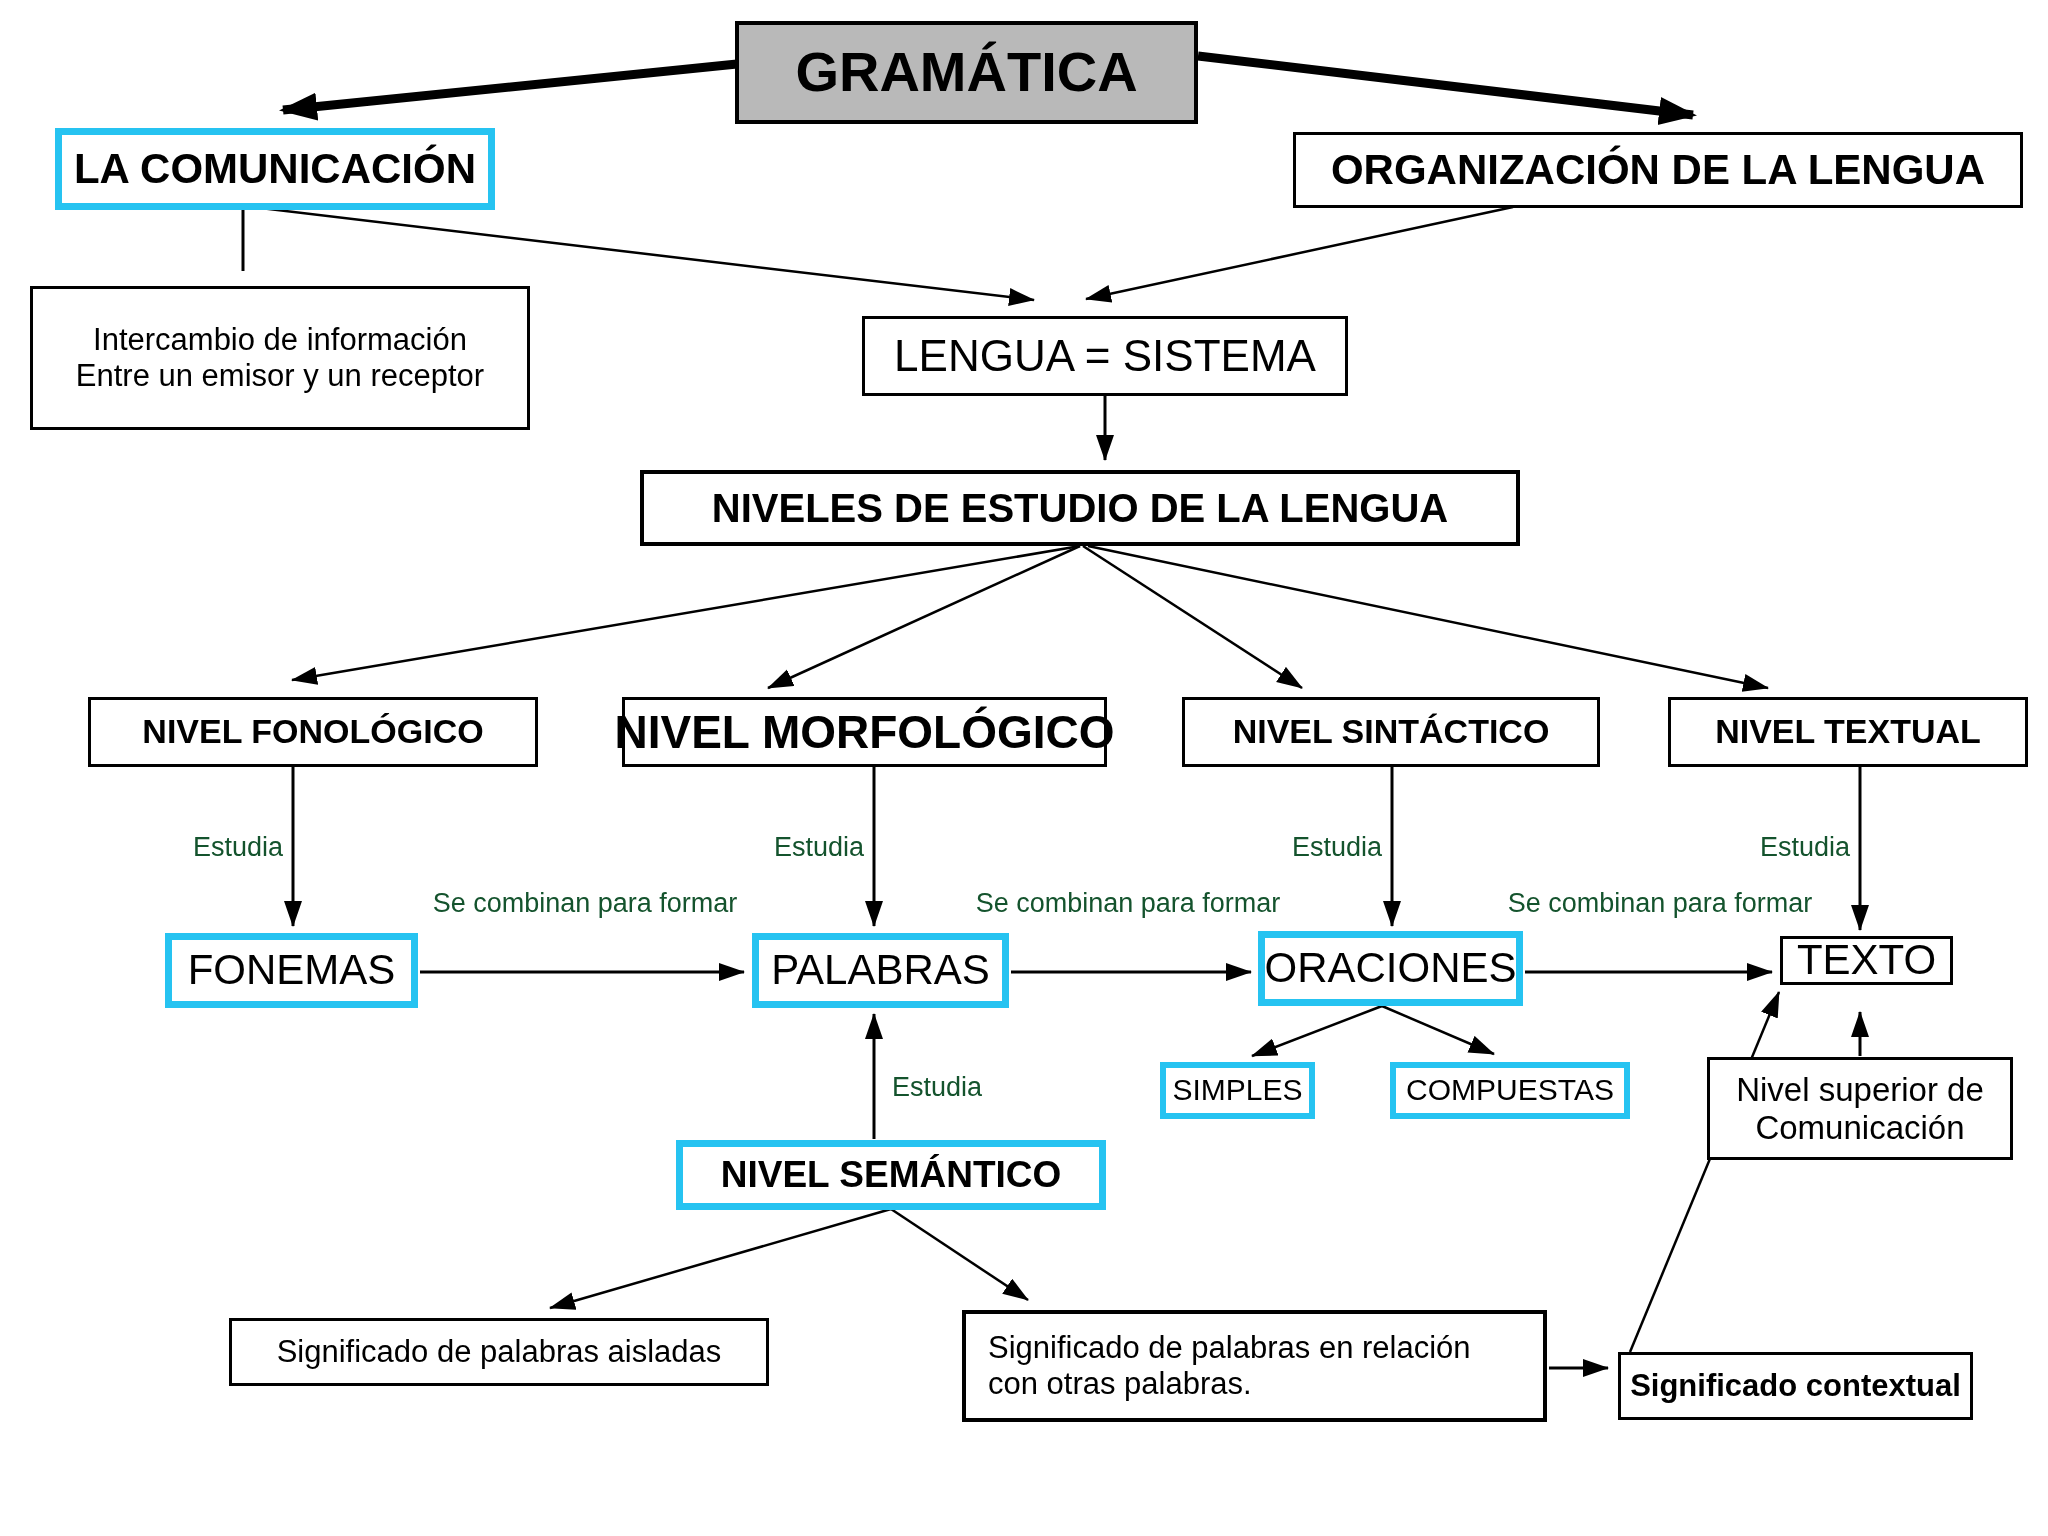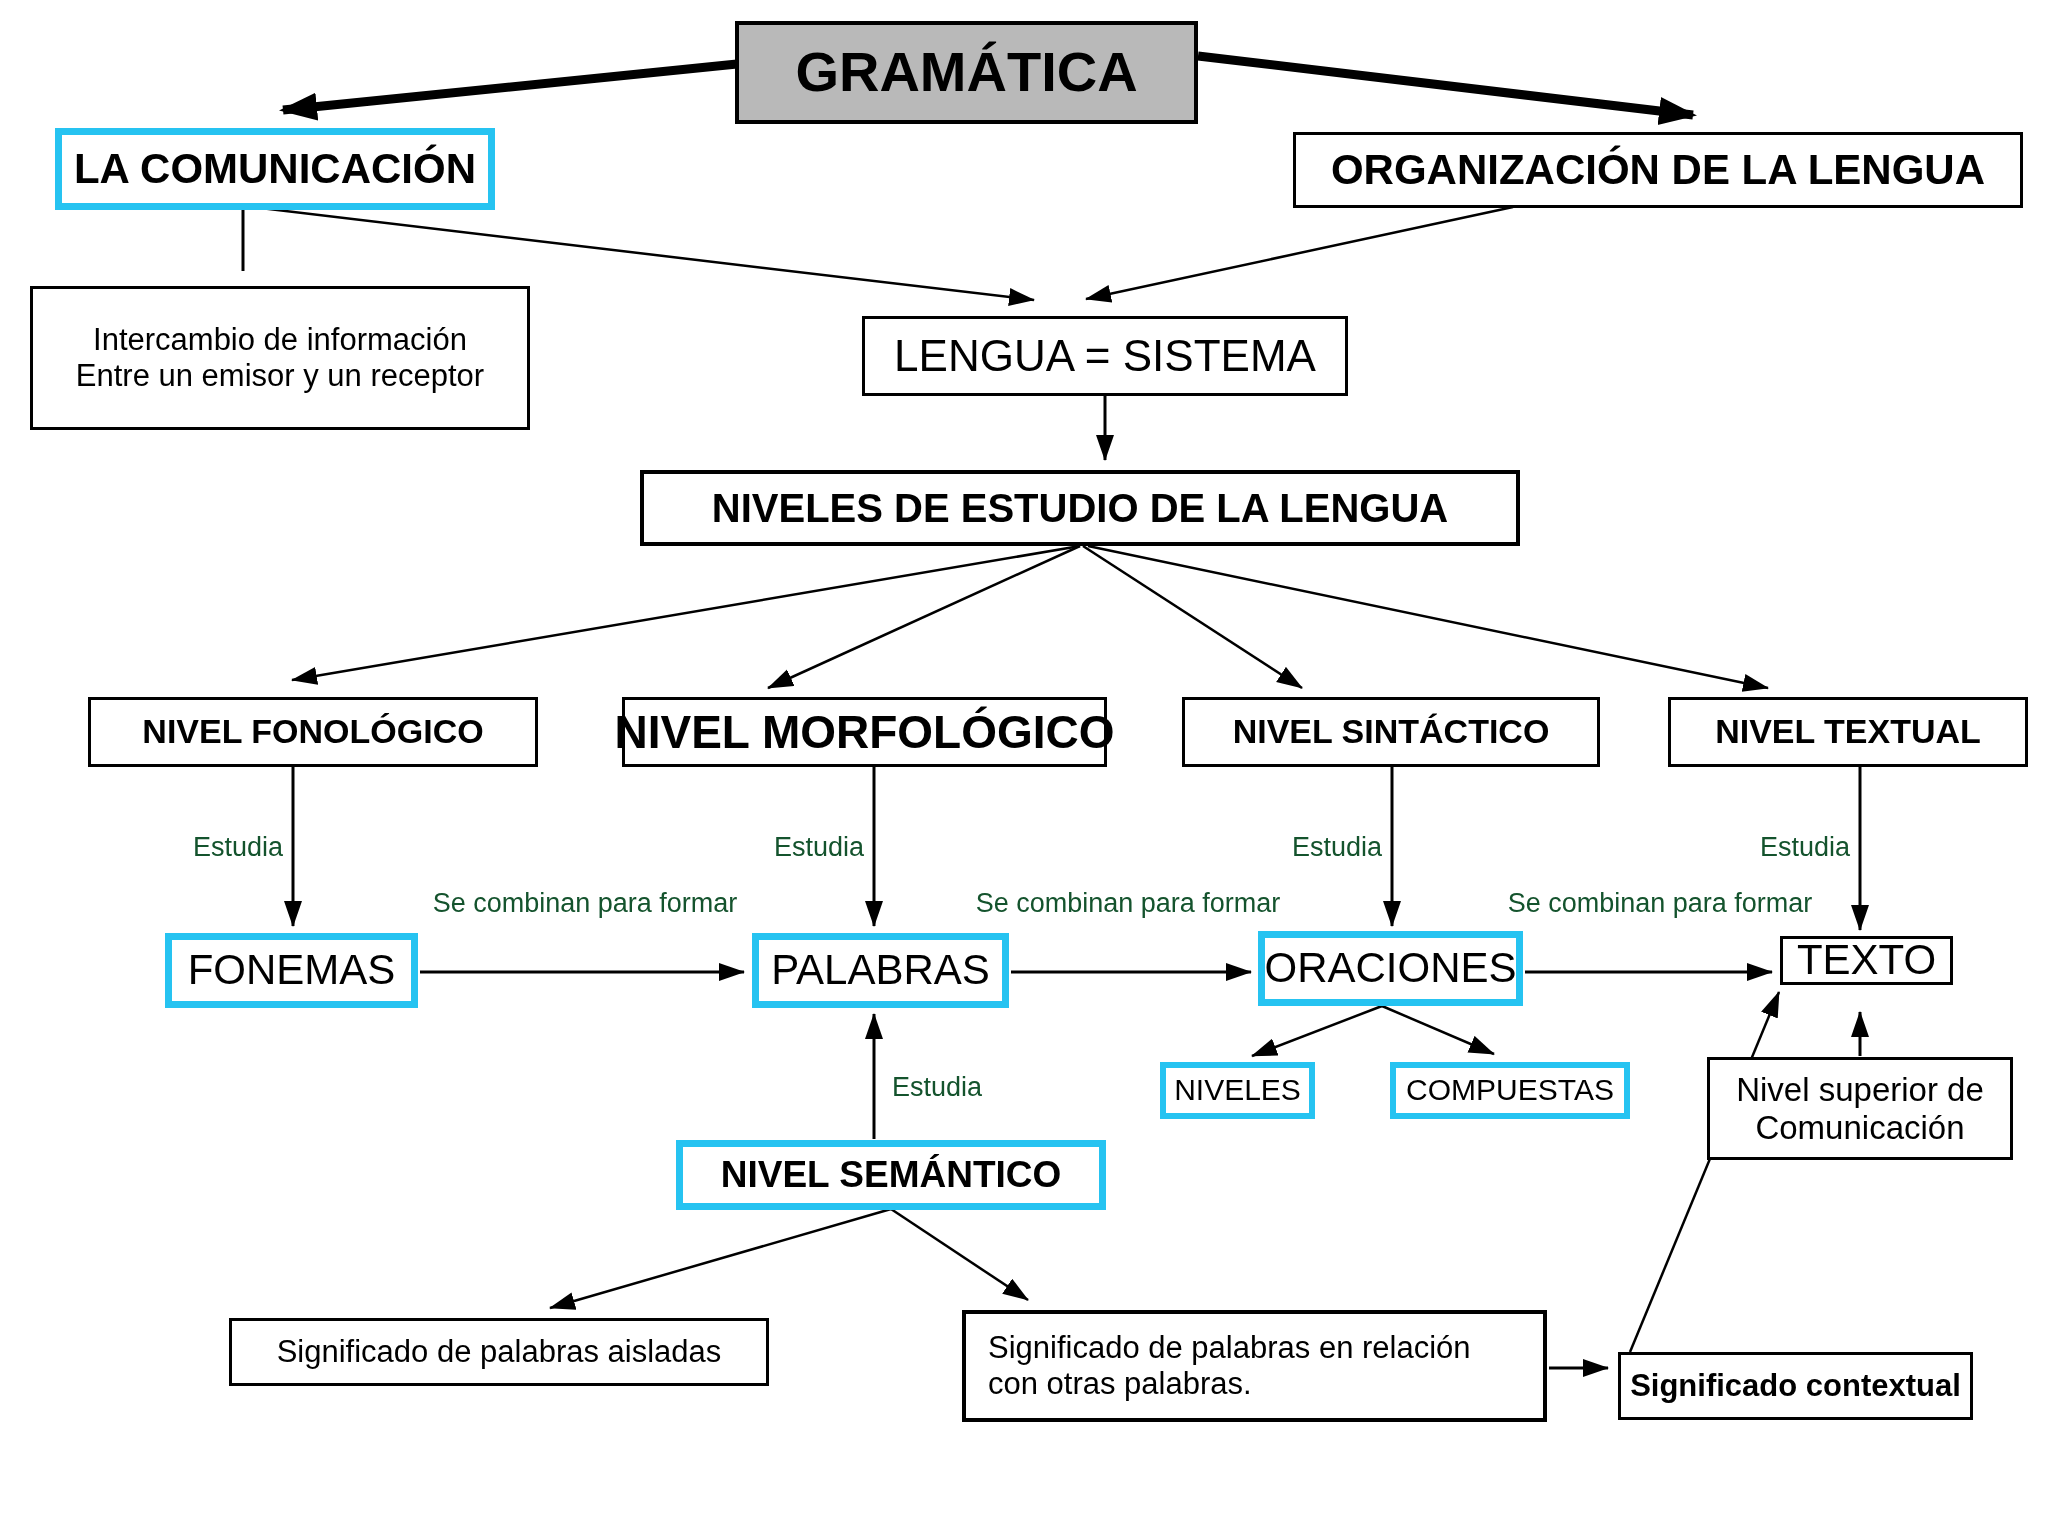--- a/index.html
+++ b/index.html
@@ -108,21 +108,21 @@
   <div class="node bold" style="left:88px;top:697px;width:450px;height:70px;font-size:34px;">NIVEL FONOLÓGICO</div>
   <div class="node bold" style="left:622px;top:697px;width:485px;height:70px;font-size:46px;">NIVEL MORFOLÓGICO</div>
   <div class="node bold" style="left:1182px;top:697px;width:418px;height:70px;font-size:34px;">NIVEL SINTÁCTICO</div>
   <div class="node bold" style="left:1668px;top:697px;width:360px;height:70px;font-size:34px;">NIVEL TEXTUAL</div>
 
   <div class="node cyan" style="left:165px;top:933px;width:253px;height:75px;font-size:42px;">FONEMAS</div>
   <div class="node cyan" style="left:752px;top:933px;width:257px;height:75px;font-size:42px;">PALABRAS</div>
   <div class="node cyan" style="left:1258px;top:931px;width:265px;height:75px;font-size:42px;">ORACIONES</div>
   <div class="node" style="left:1780px;top:936px;width:173px;height:49px;font-size:42px;">TEXTO</div>
 
-  <div class="node cyan-thin" style="left:1160px;top:1062px;width:155px;height:57px;font-size:30px;">NIVELES</div>
+  <div class="node cyan-thin" style="left:1160px;top:1062px;width:155px;height:57px;font-size:30px;">SIMPLES</div>
   <div class="node cyan-thin" style="left:1390px;top:1062px;width:240px;height:57px;font-size:30px;">COMPUESTAS</div>
 
   <div class="node" style="left:1707px;top:1057px;width:306px;height:103px;font-size:33px;">
     <span>Nivel superior de</span>
     <span>Comunicación</span>
   </div>
 
   <div class="node cyan bold" style="left:676px;top:1140px;width:430px;height:70px;font-size:37px;">NIVEL SEMÁNTICO</div>
 
   <div class="node" style="left:229px;top:1318px;width:540px;height:68px;font-size:31px;">Significado de palabras aisladas</div>

